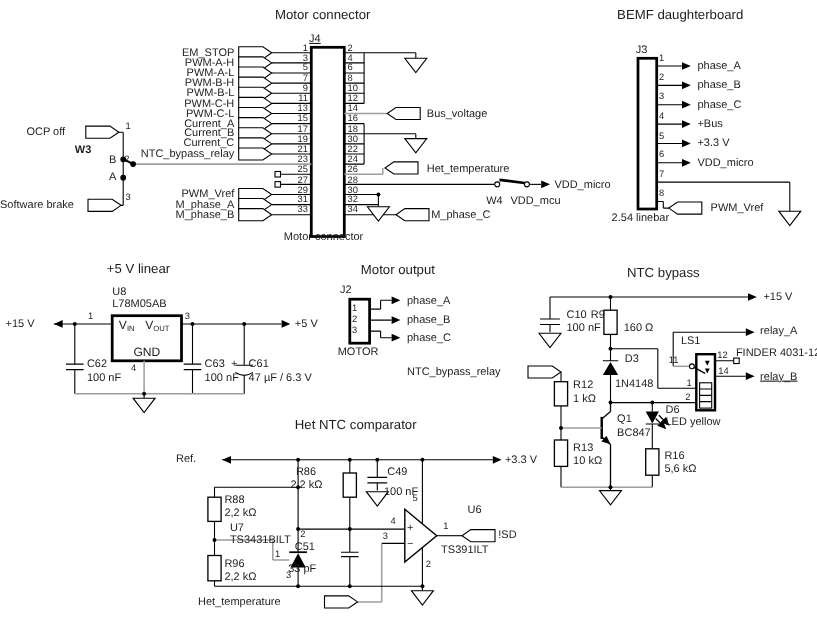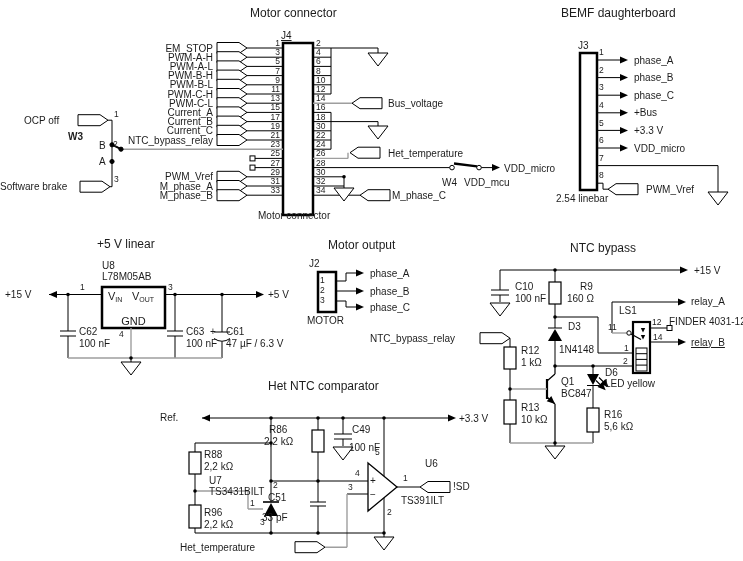--- a/index.html
+++ b/index.html
@@ -405,21 +405,21 @@
       <div class="lbl small j2n" style="--i: 2;">3</div>
     </div>
 <div class="lbl" style="left:370px;top:267.5px;">phase_A</div>
 <div class="lbl" style="left:370px;top:286px;">phase_B</div>
 <div class="lbl" style="left:370px;top:301.5px;">phase_C</div>
 
 <div class="lbl" style="left:694px;top:264.5px;">+15 V</div>
 <div class="lbl r" style="left:370px;top:333px;width:108px;">NTC_bypass_relay</div>
 <div class="lbl" style="left:515px;top:280.5px;">C10</div>
 <div class="lbl" style="left:515px;top:292.5px;">100 nF</div>
-<div class="lbl" style="left:580px;top:280.5px;">R9</div>
+<div class="lbl" style="left:537px;top:280.5px;">R9</div>
 <div class="lbl" style="left:567px;top:292.5px;">160 Ω</div>
 <div class="lbl" style="left:568px;top:320.5px;">D3</div>
 <div class="lbl" style="left:559px;top:343.5px;">1N4148</div>
 <div class="lbl" style="left:521px;top:345px;">R12</div>
 <div class="lbl" style="left:521px;top:357px;">1 kΩ</div>
 <div class="lbl" style="left:521px;top:401.5px;">R13</div>
 <div class="lbl" style="left:521px;top:413.5px;">10 kΩ</div>
 <div class="lbl" style="left:561px;top:375.5px;">Q1</div>
 <div class="lbl" style="left:561px;top:387.5px;">BC847</div>
 <div class="lbl" style="left:605px;top:366.5px;">D6</div>

